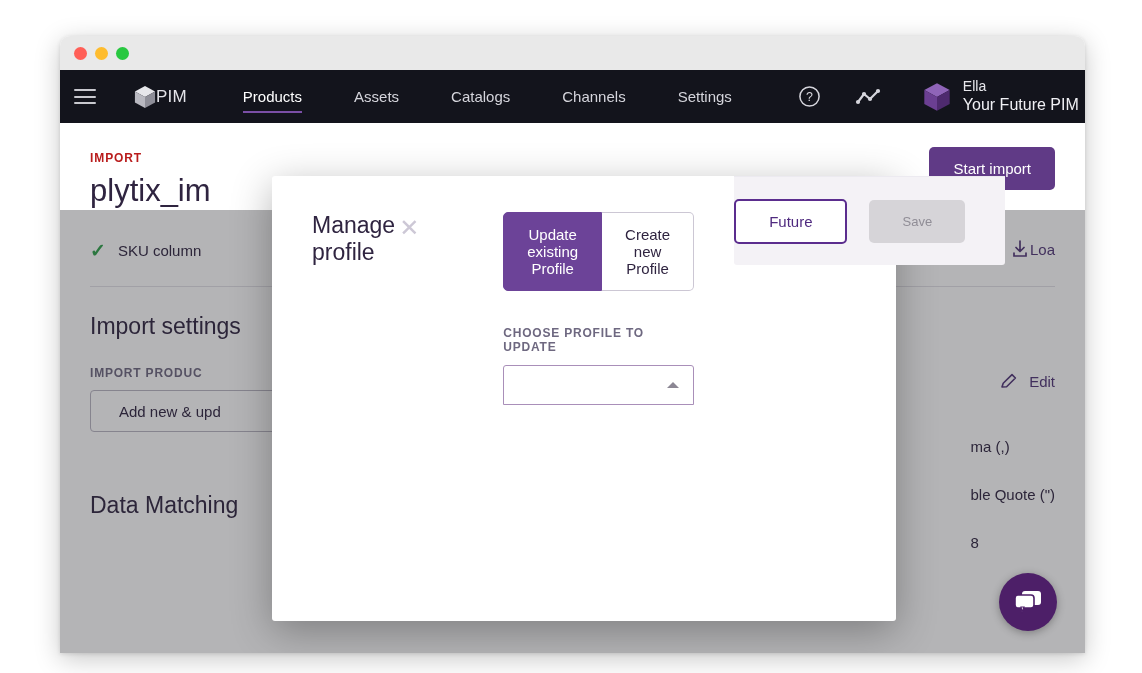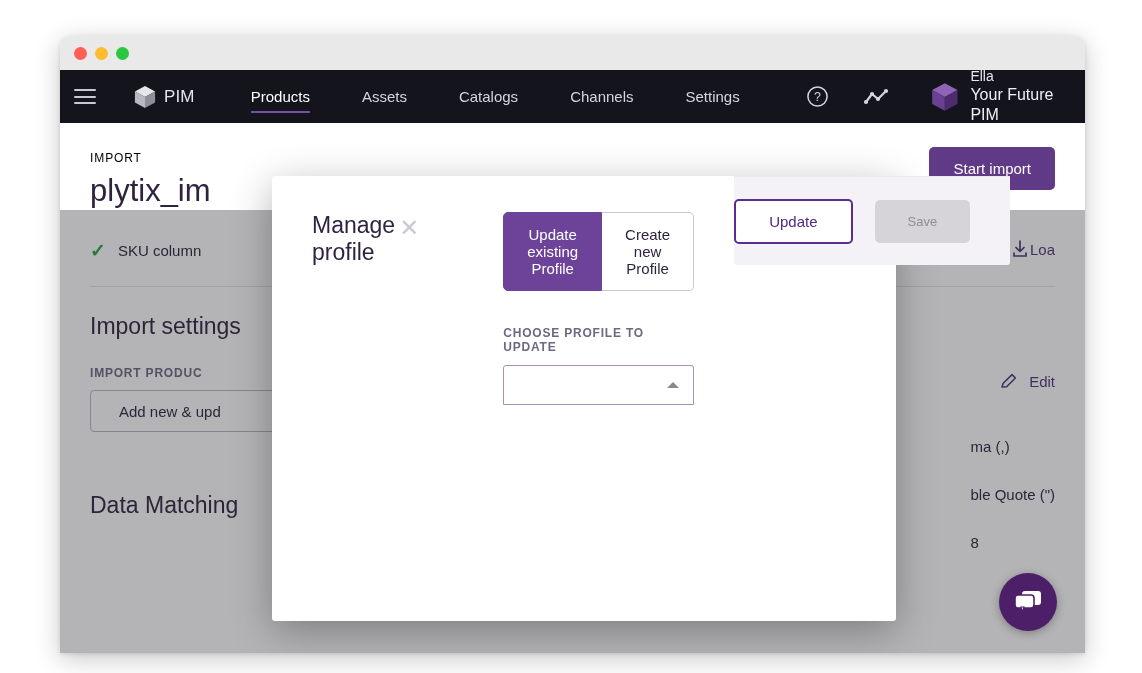--- a/index.html
+++ b/index.html
@@ -51,21 +51,21 @@
     position: relative;
   }
   .hamburger {
     width: 22px; height: 15px;
     margin-left: 14px;
     display: flex; flex-direction: column; justify-content: space-between;
     cursor: pointer;
   }
   .hamburger span { display:block; height:2px; background:#c9c9cf; border-radius:1px; }
   .brand {
-    display: flex; align-items: center; gap: 8px;
+    display: flex; align-items: center; 
     margin-left: 38px;
   }
   .cube-gray { width: 22px; height: 24px; }
   .brand-label { font-size: 17px; color:#e4e4e9; letter-spacing:.2px; }
 
   .nav-links { display:flex; align-items:center; margin-left: 30px; height:53px; }
   .nav-link {
     position: relative;
     padding: 0 26px;
     height: 53px;
@@ -96,23 +96,23 @@
   .page {
     position: relative;
     height: 530px;
     background: #ffffff;
     padding: 0 30px;
     overflow: hidden;
   }
   .page-inner { position: relative; }
   .eyebrow {
     font-size: 12px;
-    font-weight: normal;
+    font-weight: bold;
     letter-spacing: .9px;
-    color: #000000;
+    color: #b91c1c;
     padding-top: 28px;
   }
   .page-title {
     font-size: 31px;
     color: #2f2440;
     margin-top: 8px;
     font-weight: normal;
   }
   .start-import {
     position: absolute;
@@ -486,18 +486,18 @@
 
       <div class="dropdown-wrap">
         <div class="dd-control">
           <span></span>
           <span class="caret-up"></span>
         </div>
       </div>
     </div>
 
     <div class="modal-foot">
-      <button class="btn-cancel">Update</button>
+      <button class="btn-cancel">Future</button>
       <button class="btn-save">Save</button>
     </div>
   </div>
 
 </div>
 
 </body></html>

